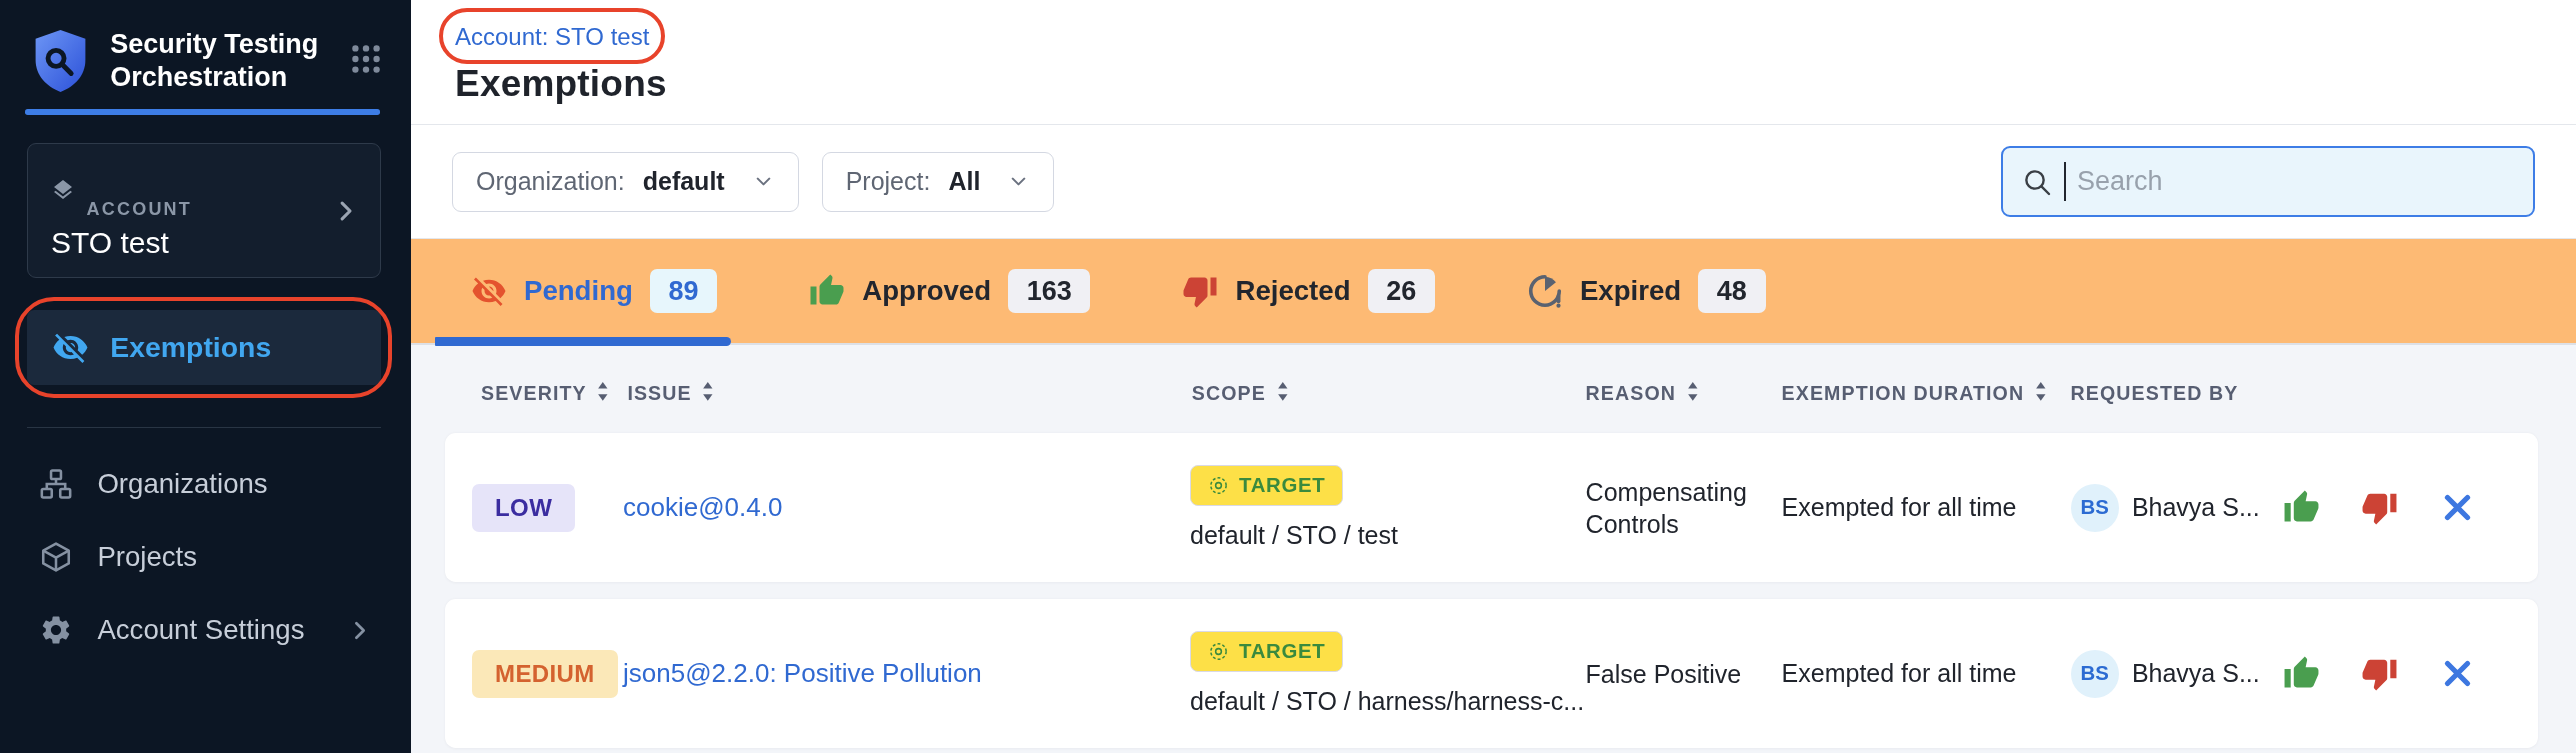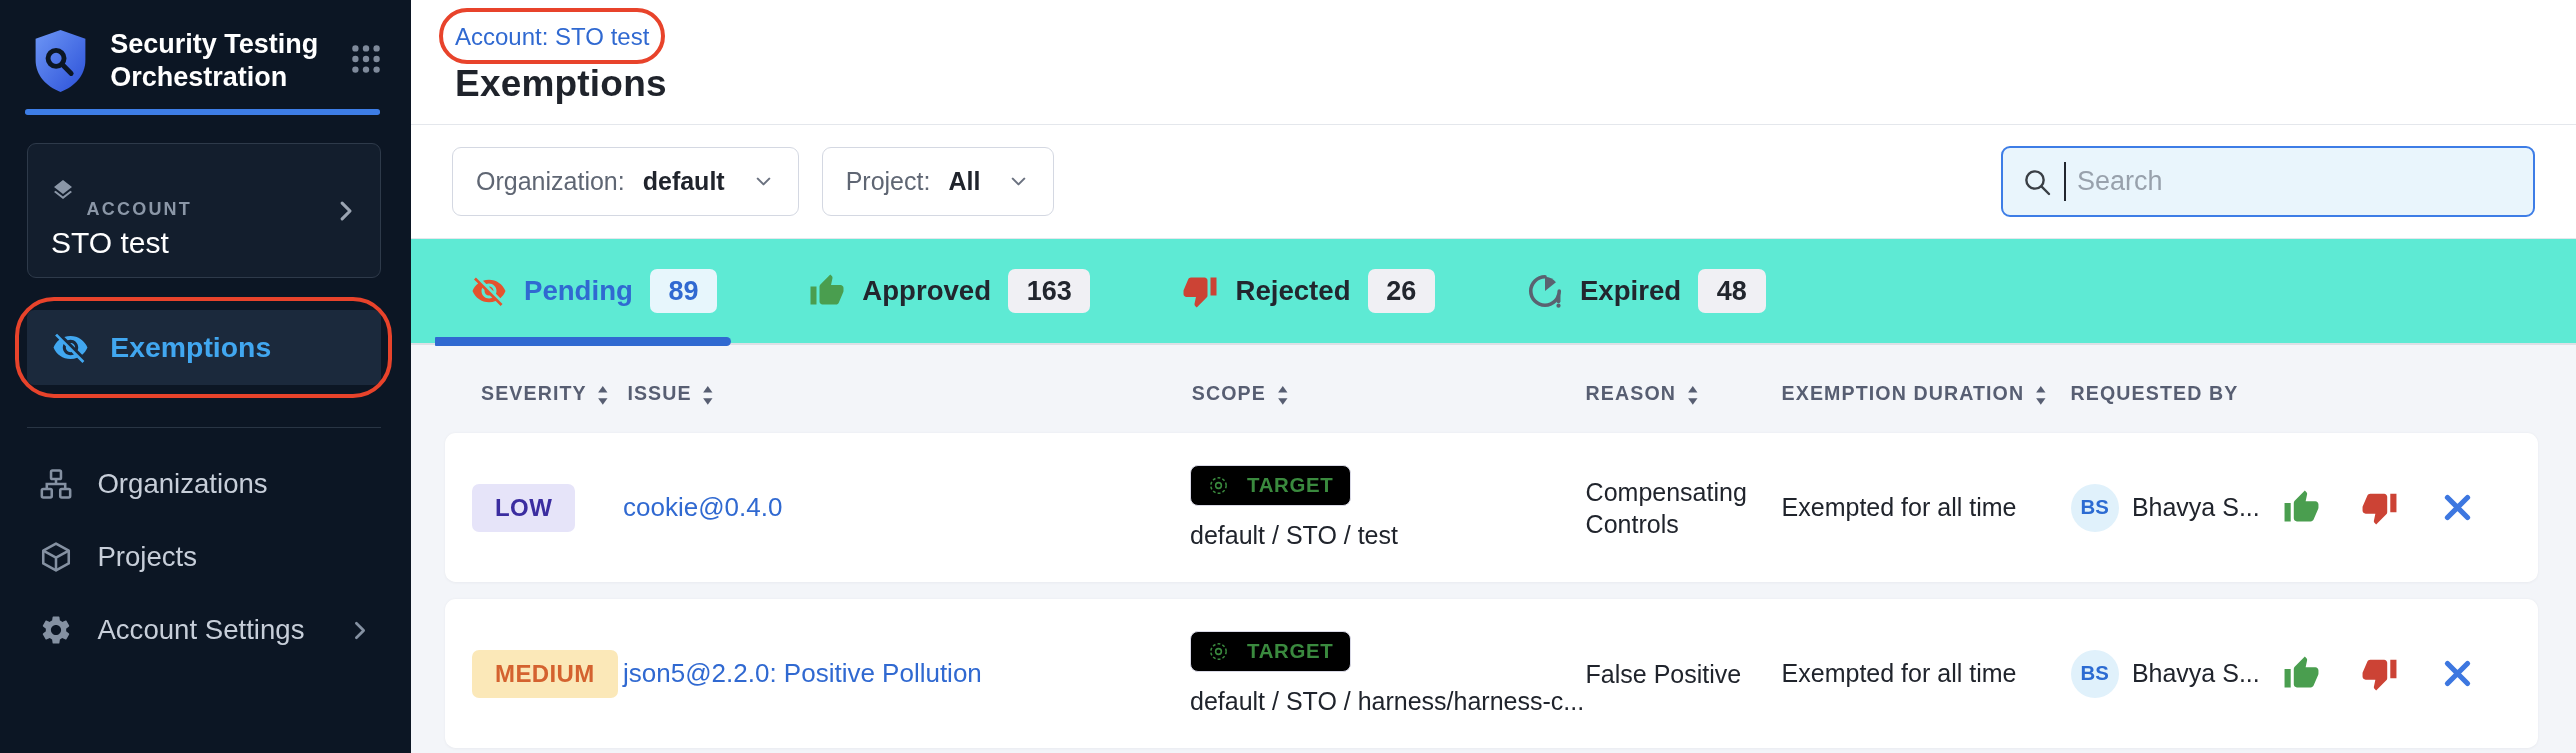--- a/index.html
+++ b/index.html
@@ -39,63 +39,63 @@
   
   .main { flex:1; display:flex; flex-direction:column; background:#ffffff; min-width:0; }
 
   .page-header { height:125px; border-bottom:1.8px solid #e4e7ec; padding-left:44px; position:relative; }
   .crumb-wrap { display:inline-block; position:relative; margin-top:23px; }
   .breadcrumb { color:#3069d1; font-size:24px; cursor:pointer; }
   .crumb-oval { left:-16px; right:-16px; top:-15px; bottom:-13.3px; border-radius:30px; }
   .page-title { font-size:37px; font-weight:800; color:#1f232b; margin-top:11.6px; letter-spacing:0.2px; }
 
   .filter-bar { height:114px; border-bottom:1.8px solid #e4e7ec; display:flex; align-items:center; padding:0 41px; gap:23px; background:#ffffff; }
-  .dropdown { display:flex; align-items:center; gap:18px; border:1.8px solid #d4d8e2; border-radius:9px; background:#fff; height:69px; padding:0 23px; font-size:25px; cursor:pointer; }
+  .dropdown { display:flex; align-items:center; gap:18px; border:1.8px solid #d4d8e2; border-radius:9px; background:#fff; height:60px; padding:0 23px; font-size:25px; cursor:pointer; }
   .dd-label { color:#5f6673; }
   .dd-value { color:#20242c; font-weight:700; }
   .dropdown svg { width:23px; height:23px; color:#6b7280; margin-left:9px; }
   .search-box { margin-left:auto; width:534px; height:71px; border:2.7px solid #3d7de6; background:#e9f5fc; border-radius:9px; display:flex; align-items:center; padding:0 18px; gap:10.7px; }
   .search-box svg { width:32px; height:32px; color:#3a3f45; flex-shrink:0; }
   .caret { width:2.7px; height:39px; background:#22262e; flex-shrink:0; }
   .search-input { flex:1; border:none; outline:none; background:transparent; font-size:27px; font-family:inherit; color:#20242c; }
   .search-input::placeholder { color:#98a1ac; }
 
-  .tabs-bar { height:106px; background:#5eead4; border-bottom:2.7px solid #dde0e6; display:flex; align-items:stretch; padding-left:60px; gap:92px; position:relative; }
+  .tabs-bar { height:106px; background:#fdba74; border-bottom:2.7px solid #dde0e6; display:flex; align-items:stretch; padding-left:60px; gap:92px; position:relative; }
   .tab { display:flex; align-items:center; gap:17px; cursor:pointer; position:relative; }
   .tab svg { width:36px; height:36px; flex-shrink:0; }
   .tab-label { font-size:27.6px; font-weight:600; color:#22262e; }
   .tab-count { font-size:27px; font-weight:700; color:#22262e; background:#f0f0f4; border-radius:7.1px; padding:6.2px 18.7px; }
   .tab-pending .tab-label { color:#3069d1; }
   .tab-pending .tab-count { color:#3069d1; background:#e7f6fc; }
   .tab-pending svg { color:#e4532e; }
   .tab-approved svg { color:#4a9e4f; }
   .tab-rejected svg { color:#cc4335; }
   .tab-expired svg { color:#5a6270; }
   .tab-pending::after { content:""; position:absolute; left:-36px; right:-14.2px; bottom:-2.7px; height:9px; background:#3069d1; border-radius:1.8px 9px 9px 1.8px; }
 
   
   .table-area { flex:1; background:#f3f5f9; padding:0 38px 0 34px; overflow:hidden; }
   .grid-cols { display:grid; grid-template-columns:151px 567px 384px 196px 289px 212px 1fr; }
   .thead { padding:37px 0 28.4px 27px; }
-  .th { display:flex; align-items:flex-end; gap:10.7px; font-size:19.6px; font-weight:700; letter-spacing:1.1px; color:#575e72; }
+  .th { display:flex; align-items:flex-start; gap:10.7px; font-size:19.6px; font-weight:700; letter-spacing:1.1px; color:#575e72; }
   .th svg { width:11.6px; height:18.7px; color:#575e72; flex-shrink:0; }
   .th-severity { padding-left:9px; }
   .th-issue { padding-left:4.4px; }
   .th-scope { padding-left:1.8px; }
   .th-reason, .th-duration, .th-requested { padding-left:11.6px; }
 
   .row-card { background:#ffffff; border-radius:10.7px; height:149px; margin-bottom:17px; align-items:center; padding-left:27px; box-shadow:0 0.9px 2.7px rgba(30,40,60,0.05); }
   .cell { min-width:0; }
   .cell-pad { padding-left:11.6px; }
   .sev-badge { display:inline-block; font-size:24px; font-weight:700; border-radius:7.1px; padding:9.8px 23px; letter-spacing:0.4px; }
   .sev-low { background:#e6e4f9; color:#3b2da0; }
   .sev-medium { background:#fbe8b8; color:#d4622f; }
   .issue-link { color:#3069d1; font-size:26px; font-weight:500; cursor:pointer; text-decoration:none; }
   .scope-cell { display:flex; flex-direction:column; align-items:flex-start; gap:15px; }
-  .scope-chip { display:inline-flex; align-items:center; gap:17px; background:#000000; border:1.8px solid #d9d9e6; border-radius:8px; padding:8px 16px; }
+  .scope-chip { display:inline-flex; align-items:center; gap:9px; background:#fde047; border:1.8px solid #d9d9e6; border-radius:8px; padding:8px 16px; }
   .scope-chip svg { width:23px; height:23px; color:#3a8a3e; }
   .scope-tag { font-size:20.4px; font-weight:700; color:#3a8a3e; letter-spacing:0.7px; }
   .scope-path { font-size:25px; color:#20242c; white-space:nowrap; }
   .reason-cell { font-size:25px; color:#20242c; line-height:32px; }
   .duration-cell { font-size:25px; color:#20242c; }
   .requested-cell { display:flex; align-items:center; gap:13.3px; }
   .avatar { width:48px; height:48px; border-radius:50%; background:#e0f1fb; color:#2c6bd2; font-size:20.4px; font-weight:700; display:flex; align-items:center; justify-content:center; flex-shrink:0; }
   .requester-name { font-size:25px; color:#20242c; white-space:nowrap; }
   .actions-cell { display:flex; align-items:center; gap:41px; padding-left:11.6px; }
   .action-btn { width:37px; height:37px; cursor:pointer; background:none; border:none; padding:0; }

